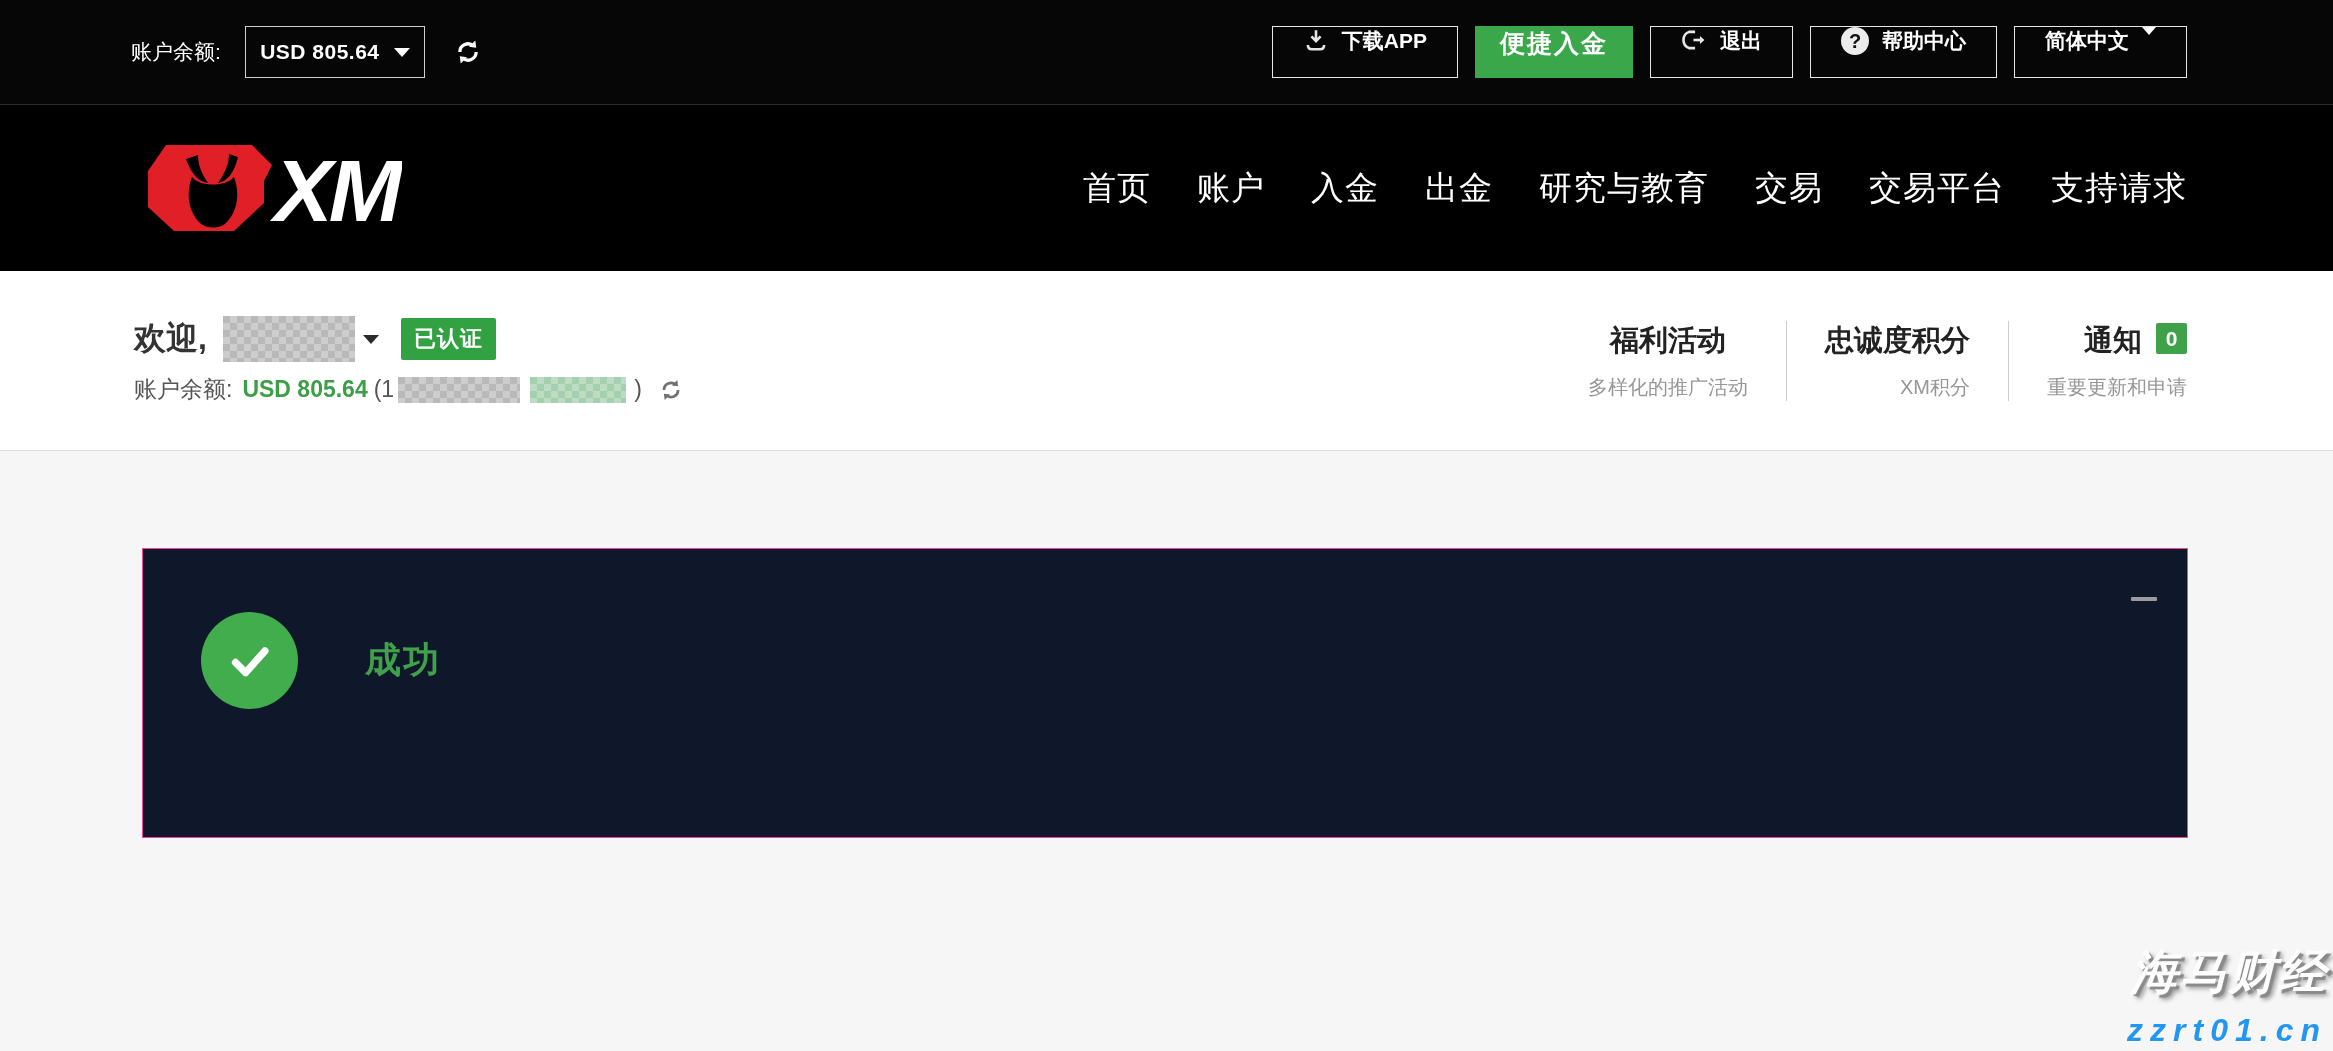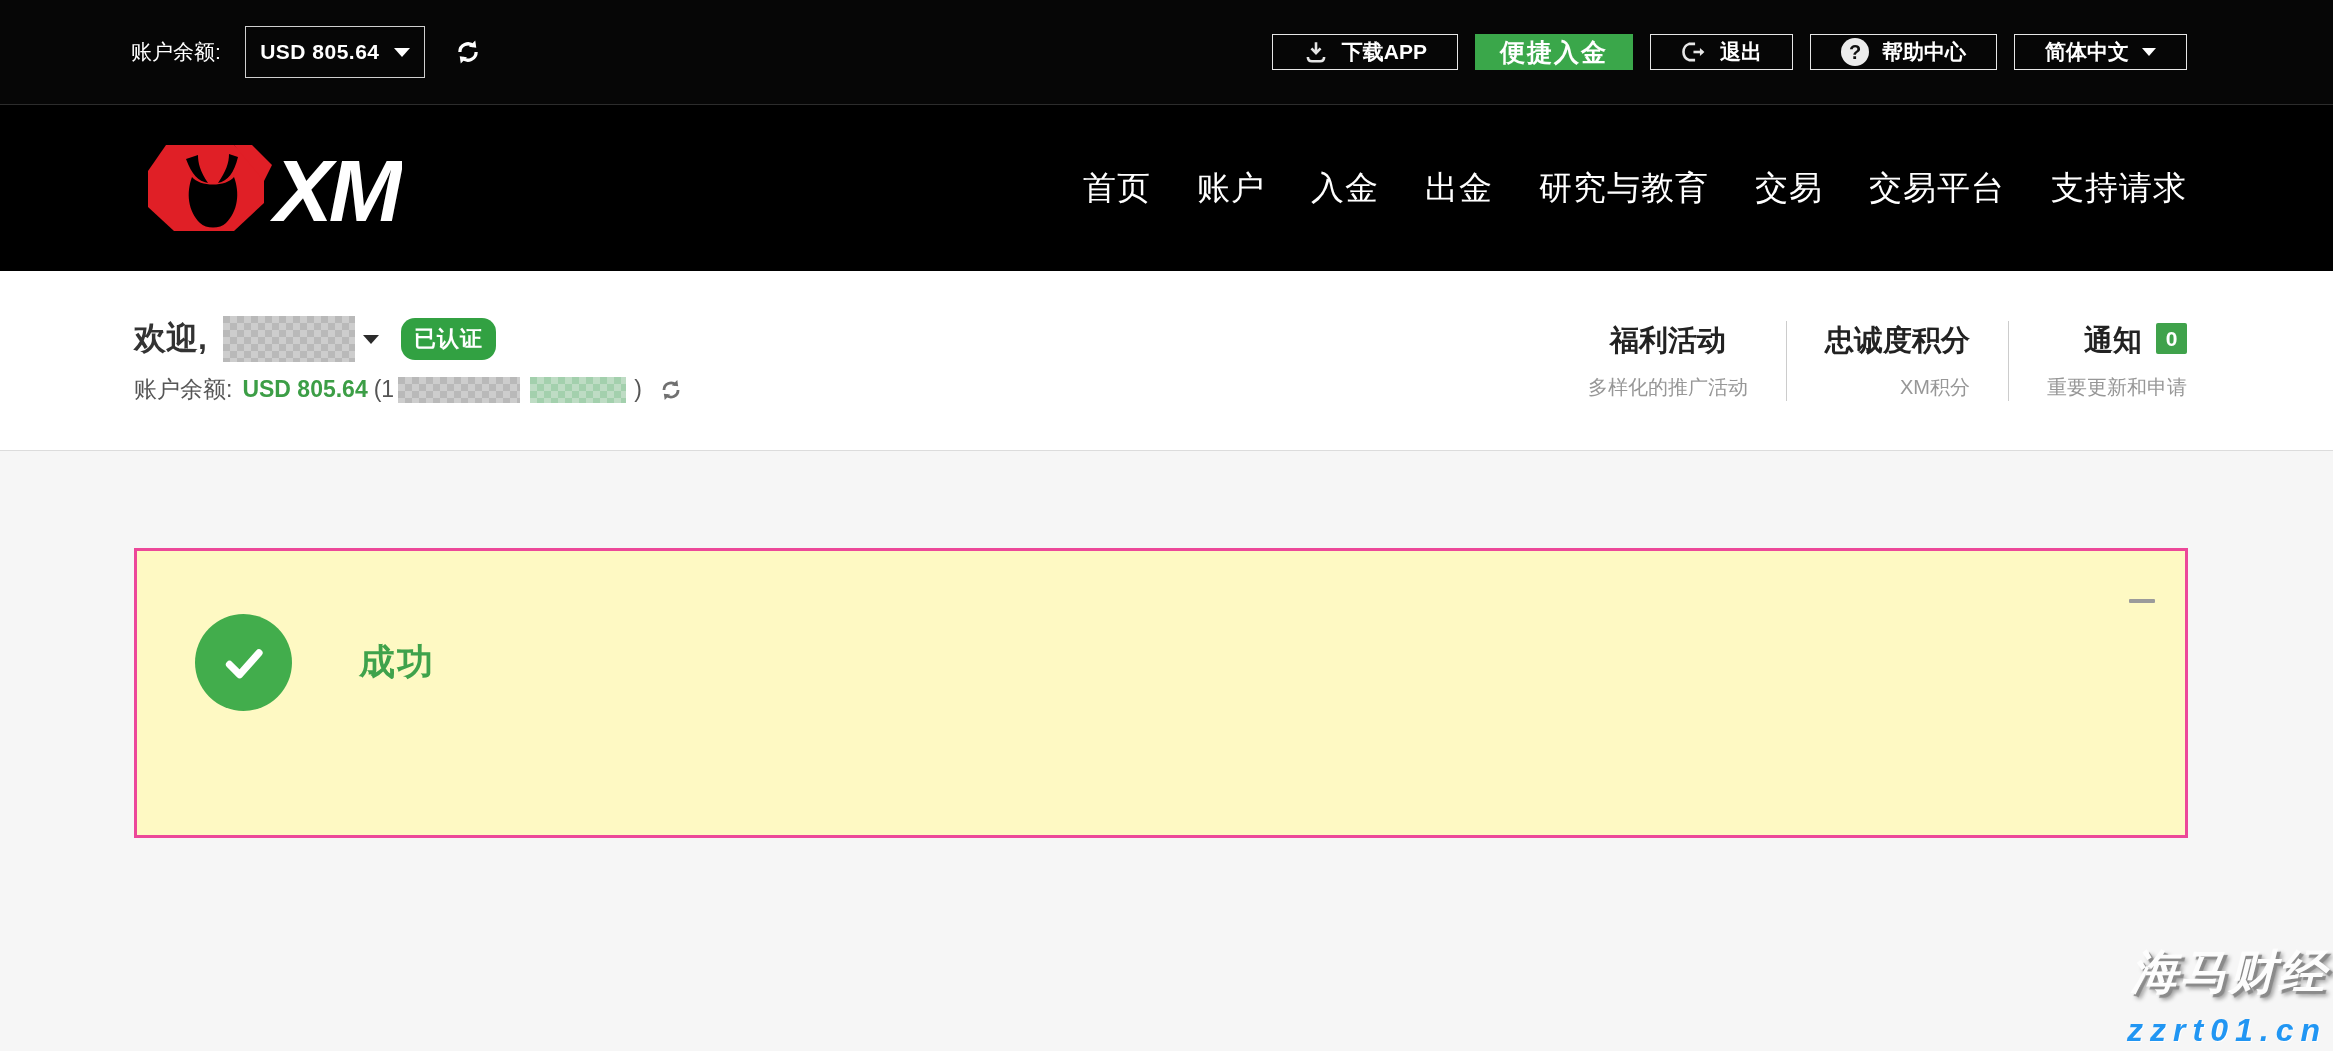--- a/index.html
+++ b/index.html
@@ -18,22 +18,22 @@
   .tb-dropdown{
     width:178px;height:50px;border:1px solid #cfcfcf;display:flex;
     align-items:center;justify-content:center;gap:14px;cursor:pointer;
   }
   .tb-dropdown .val{color:#fff;font-size:21px;font-weight:bold;letter-spacing:.5px;}
   .caret-down{width:0;height:0;border-left:8px solid transparent;border-right:8px solid transparent;border-top:9px solid #fff;}
   .caret-down.dark{border-top-color:#2b2b2b;}
   .tb-refresh{margin-left:28px;cursor:pointer;display:flex;align-items:center;}
   .tb-right{margin-left:auto;display:flex;align-items:center;gap:17px;}
   .tb-btn{
-    height:36px;box-sizing:border-box;border:1px solid #e6e6e6;background:transparent;
-    color:#fff;display:flex;align-items:center;gap:13px;padding:0 30px;
+    height:52px;box-sizing:border-box;border:1px solid #e6e6e6;background:transparent;
+    color:#fff;display:flex;align-items:flex-start;gap:13px;padding:0 30px;
     font-size:21px;font-weight:bold;cursor:pointer;font-family:inherit;
   }
   .tb-btn.green{background:#3aa74a;border:1px solid #3aa74a;font-size:25px;padding:0 24px;letter-spacing:2px;}
   .help-circle{width:28px;height:28px;border-radius:50%;background:#ececec;color:#101010;
     font-size:20px;font-weight:bold;display:flex;align-items:center;justify-content:center;}
   
   .navbar{
     height:166px;background:#000;display:flex;align-items:center;
     box-sizing:border-box;padding:0 146px 0 134px;
   }
@@ -49,21 +49,21 @@
   .w-greeting{font-size:32px;font-weight:bold;color:#333;}
   .pix-blur{
     display:inline-block;
     background:repeating-conic-gradient(#cdcdcd 0% 25%,#b9b9b9 0% 50%) 0 0/14px 14px;
   }
   .pix-blur.green{background:repeating-conic-gradient(#bedcc4 0% 25%,#a3d0ad 0% 50%) 0 0/14px 14px;}
   .name-blur{width:132px;height:46px;margin-left:16px;cursor:pointer;}
   .name-caret{margin-left:8px;cursor:pointer;}
   .verified-badge{
     margin-left:22px;background:#32a142;color:#fff;font-size:22px;font-weight:bold;
-    padding:6px 13px;border-radius:14px;letter-spacing:1px;
+    padding:6px 13px;border-radius:2px;letter-spacing:1px;
   }
   .w-left .line2{display:flex;align-items:center;font-size:23px;color:#555;}
   .balance-green{color:#3c9e46;font-weight:bold;margin:0 6px 0 10px;}
   .acct-blur1{width:122px;height:26px;margin:0 4px;}
   .acct-blur2{width:96px;height:26px;margin:0 8px 0 6px;}
   .w-refresh{margin-left:16px;cursor:pointer;display:flex;align-items:center;}
   .w-right{display:flex;align-items:center;}
   .w-col{padding:0 38px;cursor:pointer;}
   .w-col.center{text-align:center;}
   .w-col.right{text-align:right;}
@@ -72,22 +72,22 @@
   .w-col .sub{font-size:20px;color:#979797;white-space:nowrap;}
   .w-divider{width:1px;height:80px;background:#ccc;}
   .notify-badge{
     display:inline-flex;align-items:center;justify-content:center;
     width:31px;height:31px;background:#3fa24b;color:#fff;font-size:21px;
     font-weight:bold;margin-left:14px;vertical-align:middle;border-radius:2px;transform:translateY(-3px);
   }
   
   .content{position:relative;height:598px;background:#f6f6f6;}
   .alert-box{
-    position:absolute;left:134px;right:145px;top:97px;height:290px;
-    background:#fef9c3;border:3px solid #ec4899;box-sizing:border-box;
+    position:absolute;left:142px;right:145px;top:97px;height:290px;
+    background:#0f172a;border:1px solid #ec4899;box-sizing:border-box;
   }
   .alert-collapse{position:absolute;top:48px;right:30px;width:26px;height:4px;background:#9b9b9b;border-radius:1px;cursor:pointer;}
   .alert-head{position:absolute;left:58px;top:63px;display:flex;align-items:center;}
   .check-circle{
     width:97px;height:97px;border-radius:50%;background:#42ad4c;
     display:flex;align-items:center;justify-content:center;
   }
   .alert-title{margin-left:67px;font-size:36px;font-weight:bold;color:#3fa24b;letter-spacing:2px;}
   .alert-msg-row{position:absolute;left:66px;top:200px;display:flex;align-items:center;}
   .msg-triangle{width:0;height:0;border-top:12px solid transparent;border-bottom:12px solid transparent;border-left:17px solid #3fa24b;border-radius:2px;}

